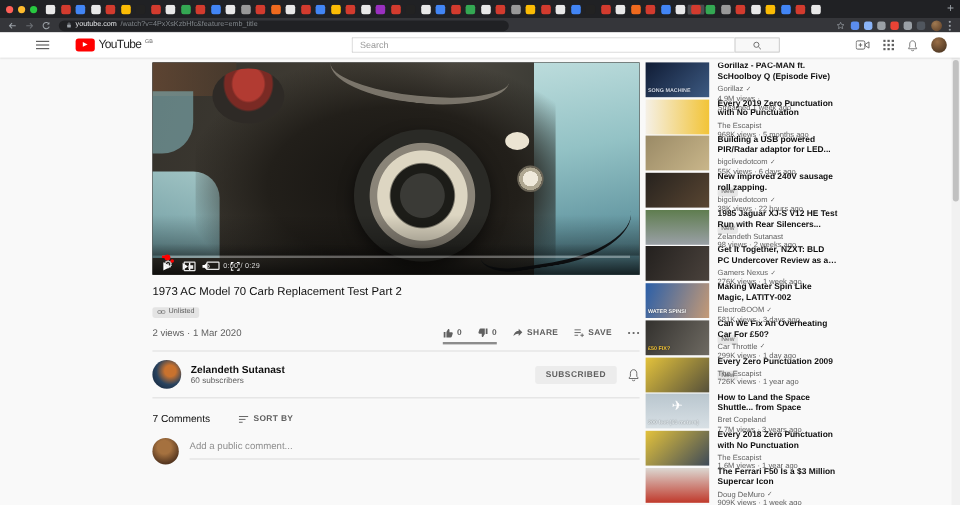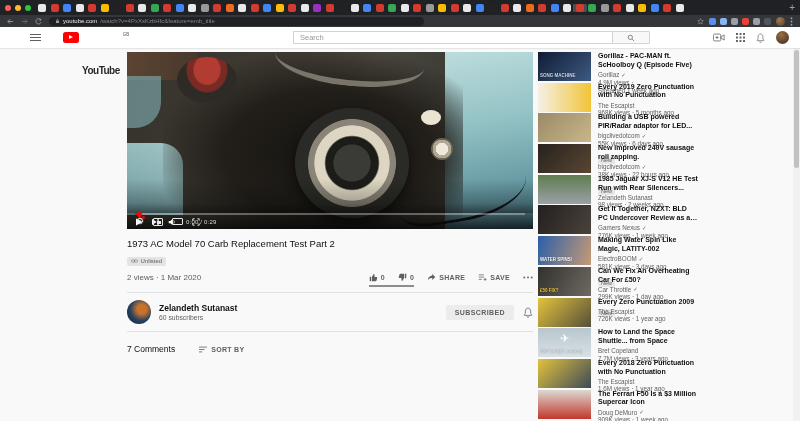--- a/index.html
+++ b/index.html
@@ -32,21 +32,21 @@
   
   .masthead { position:absolute; left:0; top:27px; width:800px; height:21px; background:#fff;
     box-shadow:0 1px 1px rgba(0,0,0,.08); z-index:5; }
   .hamburger { position:absolute; left:30px; top:7px; width:11px; height:7px;
     display:flex; flex-direction:column; justify-content:space-between; }
   .hamburger i { display:block; height:1.2px; background:#606060; }
   .logo { position:absolute; left:63px; top:5px; display:flex; align-items:flex-start; gap:3px; }
   .logo-play { width:16px; height:11px; background:#f00; border-radius:2.5px; position:relative; }
   .logo-play::after { content:""; position:absolute; left:6px; top:3px;
     border-left:4.5px solid #fff; border-top:2.6px solid transparent; border-bottom:2.6px solid transparent; }
-  .logo-text { font-size:10px; font-weight:700; letter-spacing:-.5px; color:#282828; line-height:11px;margin-top:33px; }
+  .logo-text { font-size:10px; font-weight:400; letter-spacing:-.5px; color:#282828; line-height:11px; }
   .logo-region { font-size:4.5px; color:#606060; line-height:6px; }
   .search-wrap { position:absolute; left:293px; top:4px; width:357px; height:13px; display:flex; }
   .search-input { flex:1; border:1px solid #d3d3d3; border-right:none; border-radius:1px 0 0 1px;
     background:#fff; font-size:7.5px; color:#555; padding:0 6px; outline:none;
     font-family:"Liberation Sans",sans-serif; }
   .search-input::placeholder { color:#979797; }
   .search-btn { width:38px; border:1px solid #d3d3d3; background:#f8f8f8; border-radius:0 1px 1px 0;
     display:flex; align-items:center; justify-content:center; color:#606060; }
   .masthead-right { position:absolute; right:11px; top:0; height:21px; display:flex; align-items:center; gap:11px; color:#606060; }
   .mh-avatar { width:13px; height:13px; border-radius:50%; background:radial-gradient(circle at 40% 30%,#9a6e46,#46engaged 100%); background:radial-gradient(circle at 40% 30%,#9a6e46,#3c2a1a); }
@@ -463,20 +463,24 @@
         <span class="c-count">7 Comments</span>
         <div class="sortby">
           <span>
               <svg width="8" height="7" viewBox="0 0 10 8">
                 <path d="M0 1h10M0 4h7M0 7h4" stroke="currentColor" stroke-width="1"></path>
               </svg>
             </span>
           <span>SORT BY</span>
         </div>
       </div>
+      <div class="comment-row">
+        <div class="cm-avatar"></div>
+        <div class="cm-input">Add a public comment...</div>
+      </div>
     </div>
 
     <div class="sidebar">
         <div class="sb-item">
           <div class="sb-thumb" style="background: linear-gradient(135deg, rgb(16, 28, 53), rgb(61, 90, 130));">
             <span class="thumb-overlay" style="color: rgb(207, 216, 232);">SONG MACHINE</span>
           </div>
           <div class="sb-text">
             <div class="sb-title">Gorillaz - PAC-MAN ft. ScHoolboy Q (Episode Five)</div>
             <div class="sb-channel">Gorillaz<span class="vcheck">✓</span></div>

